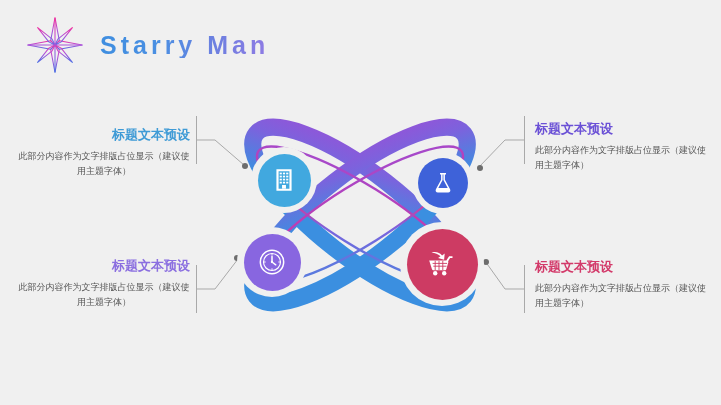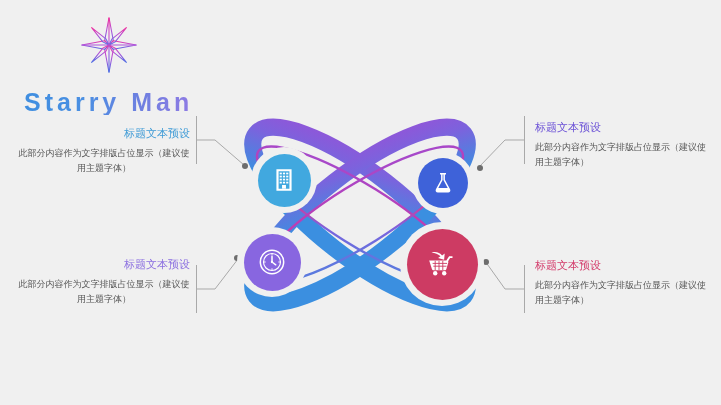--- a/index.html
+++ b/index.html
@@ -25,21 +25,20 @@
   }
 
   
   .brand {
     position: absolute;
     left: 24px;
     top: 14px;
     display: flex;
     align-items: center;
     gap: 14px;
-    flex-direction: column;
   }
   .brand-mark {
     width: 62px;
     height: 62px;
     display: block;
   }
   .brand-title {
     font-size: 25px;
     font-weight: bold;
     letter-spacing: 4px;
@@ -100,22 +99,22 @@
     height: 405px;
     pointer-events: none;
   }
 
   
   .callout {
     position: absolute;
     width: 172px;
   }
   .callout .ct {
-    font-size: 11px;
-    font-weight: normal;
+    font-size: 13px;
+    font-weight: bold;
     line-height: 1.4;
     margin-bottom: 5px;
     white-space: nowrap;
   }
   .callout .cb {
     font-size: 9px;
     color: #555555;
     line-height: 1.65;
   }
 

